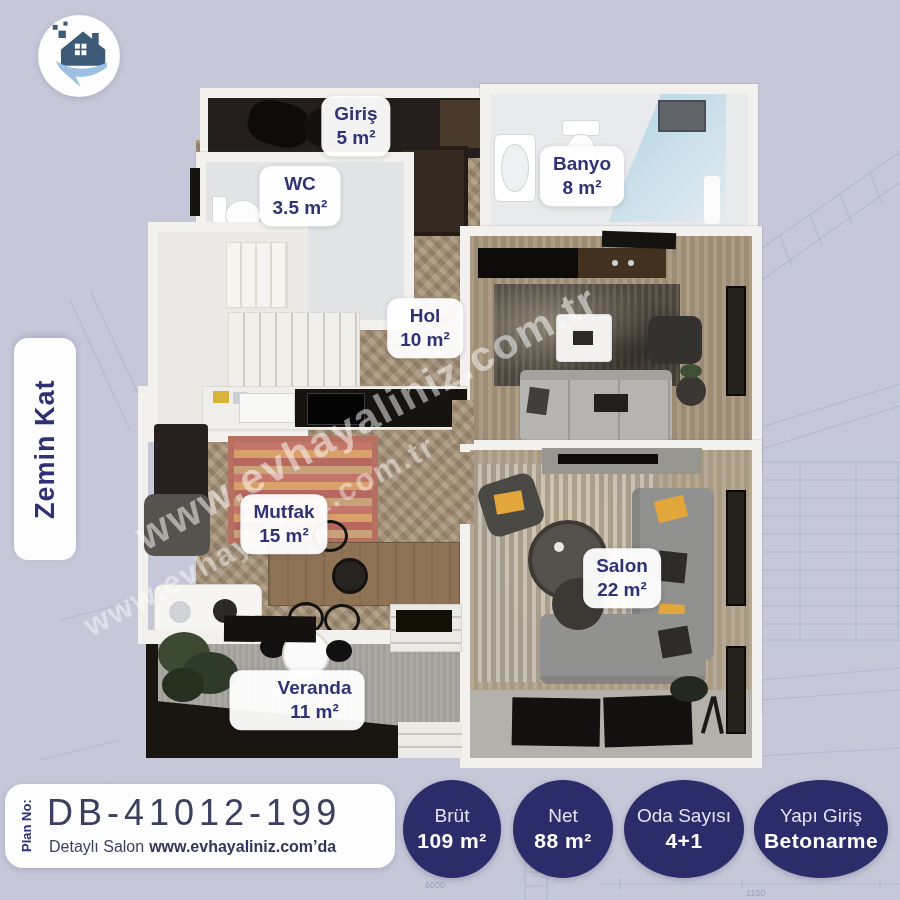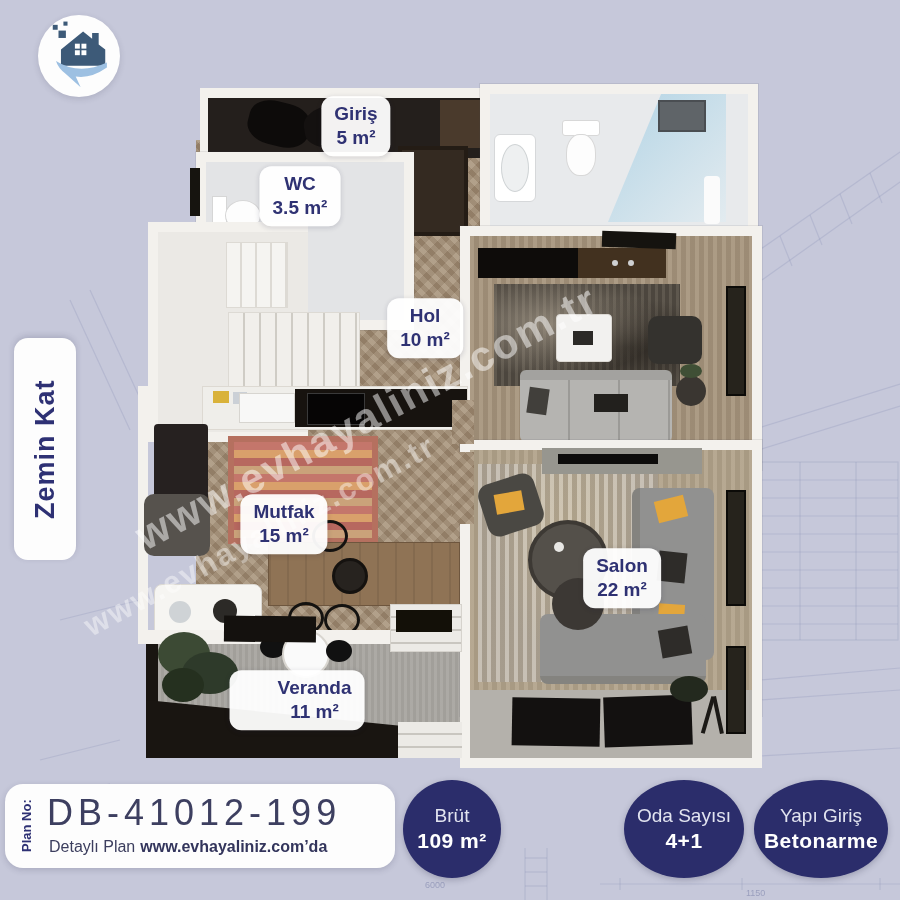--- a/index.html
+++ b/index.html
@@ -214,20 +214,24 @@
   <div class="wm" style="left:95px;top:608px;font-size:31px;color:rgba(255,255,255,.42);">www.evhayaliniz.com.tr</div>
 
   <div class="room-label" style="left:356px;top:126px;">
     <div>Giriş</div>
     <div>5 m²</div>
   </div>
   <div class="room-label" style="left:300px;top:196px;">
     <div>WC</div>
     <div>3.5 m²</div>
   </div>
+  <div class="room-label" style="left:582px;top:176px;">
+    <div>Banyo</div>
+    <div>8 m²</div>
+  </div>
   <div class="room-label" style="left:425px;top:328px;">
     <div>Hol</div>
     <div>10 m²</div>
   </div>
   <div class="room-label" style="left:284px;top:524px;">
     <div>Mutfak</div>
     <div>15 m²</div>
   </div>
   <div class="room-label" style="left:589px;top:578px;margin-left:33px;">
     <div>Salon</div>
@@ -255,28 +259,32 @@
   <div class="abs pill vtext" style="left:14px;top:338px;width:62px;height:222px;z-index:60;">
     <span style="font-size:27px;font-weight:700;color:#2e3174;letter-spacing:1px;">Zemin Kat</span>
   </div>
 
   <div class="abs pill" style="left:5px;top:784px;width:390px;height:84px;border-radius:18px;z-index:60;">
     <div class="abs vtext" style="left:8px;top:4px;width:26px;height:76px;">
       <span style="font-size:13px;font-weight:700;color:#2e3174;">Plan No:</span>
     </div>
     <div class="abs" style="left:42px;top:8px;font-size:36px;font-weight:500;letter-spacing:5px;color:#3d3f60;">DB-41012-199</div>
     <div class="abs" style="left:44px;top:54px;font-size:16px;color:#3c3e5e;white-space:nowrap;">
-      <span style="font-weight:400;margin-right:5px;">Detaylı Plan</span><span style="font-weight:700;color:#33355c;">www.evhayaliniz.com’da</span>
+      <span style="font-weight:400;margin-right:5px;">Detaylı Salon</span><span style="font-weight:700;color:#33355c;">www.evhayaliniz.com’da</span>
     </div>
   </div>
 
   <div class="badge" style="left:403px;top:780px;width:98px;height:98px;">
     <div class="b-label">Brüt</div>
     <div class="b-value">109 m²</div>
   </div>
+  <div class="badge" style="left:513px;top:780px;width:100px;height:98px;">
+    <div class="b-label">Net</div>
+    <div class="b-value">88 m²</div>
+  </div>
   <div class="badge" style="left:624px;top:780px;width:120px;height:98px;">
     <div class="b-label">Oda Sayısı</div>
     <div class="b-value">4+1</div>
   </div>
   <div class="badge" style="left:754px;top:780px;width:134px;height:98px;">
     <div class="b-label">Yapı Giriş</div>
     <div class="b-value">Betonarme</div>
   </div>
 
 </div>

